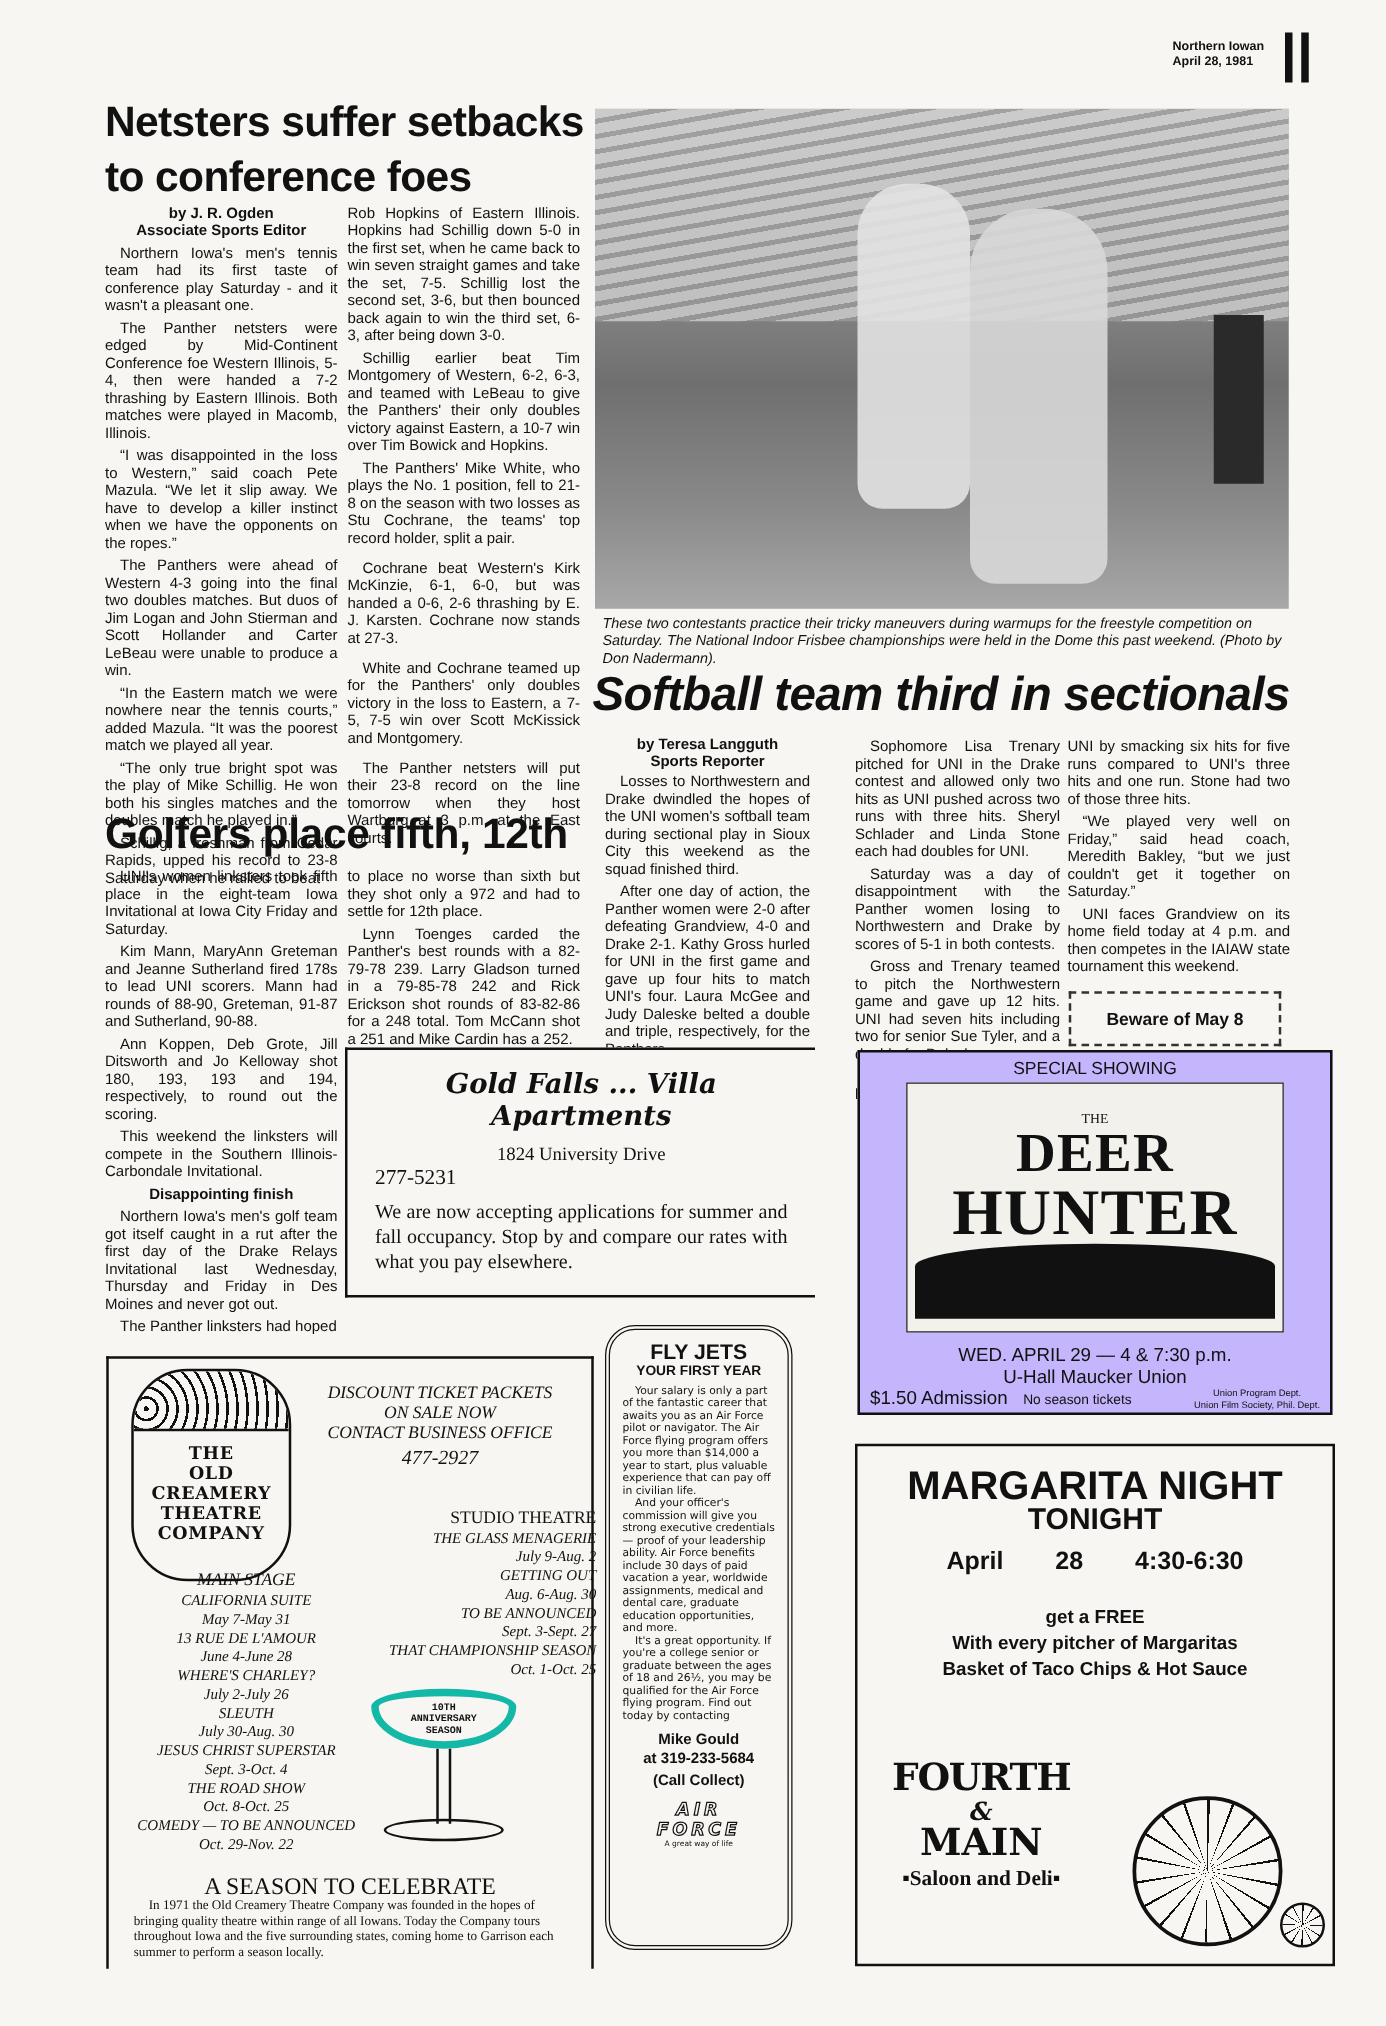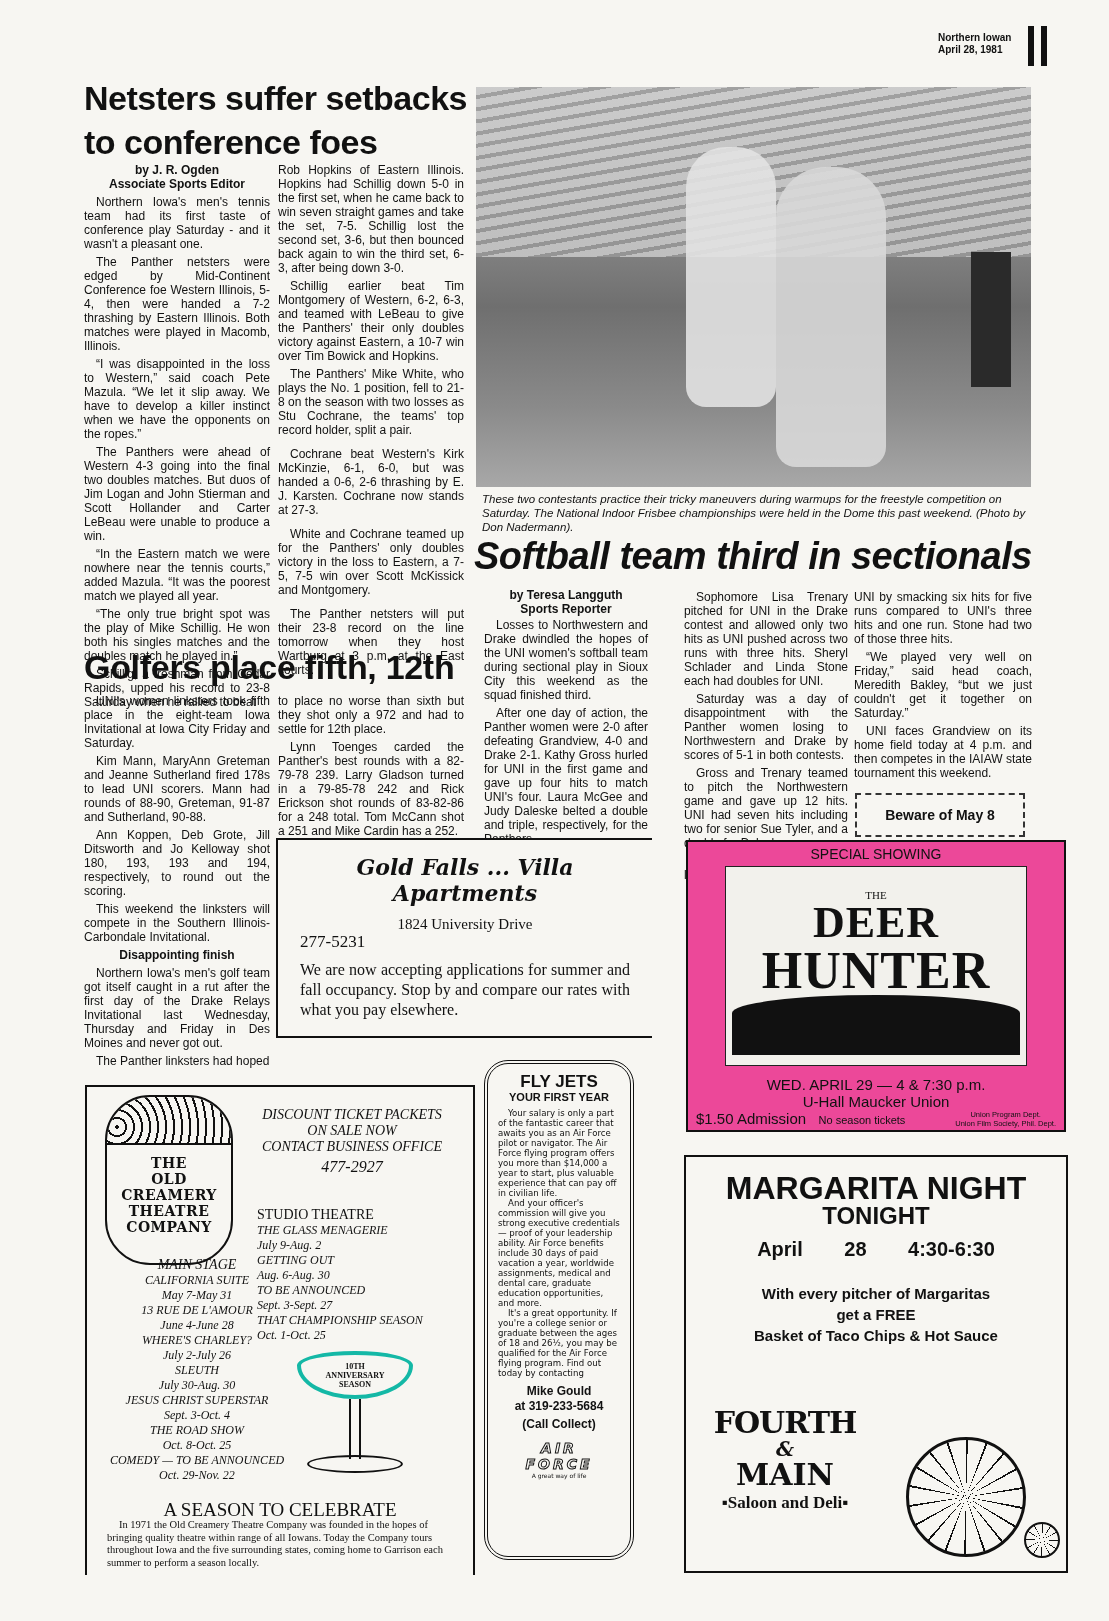--- a/index.html
+++ b/index.html
@@ -22,45 +22,45 @@
   .caption { left: 482px; top: 492px; width: 560px; font-size: 11.5px; line-height: 14px; font-style: italic; }
   .h2 { left: 474px; top: 533px; font-size: 38px; font-weight: bold; font-style: italic; letter-spacing: -0.5px; line-height: 46px; }
   .h3 { left: 84px; top: 646px; font-size: 34px; font-weight: bold; line-height: 42px; letter-spacing: -0.3px; }
   .beware { left: 855px; top: 793px; width: 170px; height: 44px; border: 2px dashed #333; display: flex; align-items: center; justify-content: center; font-weight: bold; font-size: 14px; }
   .box { border: 2px solid #111; }
   .goldfalls { left: 276px; top: 838px; width: 376px; height: 200px; background: #f7f6f2; border-left: 2px solid #111; border-bottom: 2px solid #111; border-top: 2px solid #111; padding: 14px 22px; font-family: "Liberation Serif", serif; }
   .goldfalls .gtitle { text-align: center; font-size: 22px; font-style: italic; font-weight: bold; font-family: "DejaVu Serif", serif; margin-bottom: 10px; }
   .goldfalls .addr { text-align: center; font-size: 15px; line-height: 16px; }
   .goldfalls .phone { text-align: left; font-size: 17px; line-height: 20px; margin-bottom: 8px; }
   .goldfalls .body { font-size: 16px; line-height: 20px; text-align: justify; }
-  .deer { left: 686px; top: 840px; width: 380px; height: 292px; background: #ec4899; padding-top: 4px; }
+  .deer { left: 686px; top: 840px; width: 380px; height: 292px; background: #c4b5fd; padding-top: 4px; }
   .deer .show { text-align: center; font-size: 14px; }
   .deer .poster { margin: 4px auto 0; width: 302px; height: 200px; border: 1px solid #222; position: relative; overflow: hidden; background: #f2f1ec; }
   .deer .poster .the { position: absolute; top: 22px; width: 100%; text-align: center; font-family: "Liberation Serif", serif; font-size: 11px; }
   .deer .poster .t1 { position: absolute; top: 30px; width: 100%; text-align: center; font-family: "Liberation Serif", serif; font-size: 44px; font-weight: bold; letter-spacing: 1px; }
   .deer .poster .t2 { position: absolute; top: 74px; width: 100%; text-align: center; font-family: "Liberation Serif", serif; font-size: 52px; font-weight: bold; letter-spacing: 1px; }
   .deer .poster .hill { position: absolute; bottom: 10px; left: 6px; right: 6px; height: 60px; background: #111; border-radius: 50% 50% 0 0 / 30% 30% 0 0; }
   .deer .when { text-align: center; font-size: 15px; line-height: 17px; margin-top: 10px; }
   .deer .where { text-align: center; font-size: 15px; line-height: 17px; }
   .deer .row { display: flex; align-items: flex-end; justify-content: space-between; padding: 0 8px; }
   .deer .adm { font-size: 15px; }
   .deer .nost { font-size: 11px; margin-left: 8px; }
   .deer .sponsor { font-size: 7.5px; line-height: 9px; text-align: center; }
   .creamery { left: 85px; top: 1085px; width: 390px; height: 490px; border-left: 2px solid #111; border-top: 2px solid #111; border-right: 2px solid #111; padding: 0; font-family: "Liberation Serif", serif; }
   .cr-logo { position: absolute; left: 18px; top: 8px; width: 128px; height: 170px; border: 2px solid #111; border-radius: 45px; overflow: hidden; }
   .cr-logo .flowers { height: 48px; background: repeating-radial-gradient(circle at 10px 30px, #111 0 2px, transparent 2px 8px); border-bottom: 2px solid #111; }
   .cr-logo .name { text-align: center; font-family: "DejaVu Serif", serif; font-weight: bold; font-size: 14px; line-height: 16px; margin-top: 10px; letter-spacing: 0.5px; }
   .cr-disc { position: absolute; left: 150px; top: 20px; width: 230px; text-align: center; font-style: italic; font-size: 14px; line-height: 16px; }
   .cr-disc .ph { font-size: 16px; margin-top: 4px; }
-  .cr-studio { position: absolute; left: 170px; top: 120px; width: 220px; text-align: left; font-size: 12px; line-height: 15px; font-style: italic; }
+  .cr-studio { position: absolute; left: 170px; top: 120px; width: 220px; text-align: right; font-size: 12px; line-height: 15px; font-style: italic; }
   .cr-studio .head { font-style: normal; font-size: 14px; line-height: 16px; }
   .cr-main { position: absolute; left: 0; top: 170px; width: 220px; text-align: center; font-size: 12px; line-height: 15px; font-style: italic; }
   .cr-main .head { font-size: 14px; line-height: 16px; }
   .cr-glass { position: absolute; left: 210px; top: 264px; width: 120px; height: 130px; }
-  .cr-glass .bowl { position: absolute; left: 0; top: 0; width: 116px; height: 48px; border: 4px solid #14b8a6; border-radius: 50% 50% 50% 50% / 30% 30% 70% 70%; display: flex; flex-direction: column; align-items: center; justify-content: center; font-family: Liberation Serif, serif; font-size: 8px; font-weight: bold; line-height: 9px; }
+  .cr-glass .bowl { position: absolute; left: 0; top: 0; width: 116px; height: 48px; border: 6px solid #14b8a6; border-radius: 50% 50% 50% 50% / 30% 30% 70% 70%; display: flex; flex-direction: column; align-items: center; justify-content: center; font-family: Liberation Mono, monospace; font-size: 8px; font-weight: bold; line-height: 9px; }
   .cr-glass .stem { position: absolute; left: 52px; top: 48px; width: 12px; height: 60px; border-left: 2px solid #111; border-right: 2px solid #111; }
   .cr-glass .base { position: absolute; left: 10px; top: 104px; width: 96px; height: 18px; border: 2px solid #111; border-radius: 50%; }
   .cr-season { position: absolute; left: 0; top: 412px; width: 100%; text-align: center; font-size: 19px; }
   .cr-para { position: absolute; left: 20px; top: 432px; width: 355px; font-size: 10.5px; line-height: 12.5px; text-indent: 12px; }
   .airforce { left: 484px; top: 1060px; width: 150px; height: 500px; border: 4px double #111; border-radius: 24px; padding: 8px 10px; font-family: "DejaVu Sans", sans-serif; }
   .airforce .t1 { text-align: center; font-weight: bold; font-size: 17px; line-height: 19px; font-family: "Liberation Sans", sans-serif; }
   .airforce .t2 { text-align: center; font-weight: bold; font-size: 11px; line-height: 13px; margin-bottom: 4px; font-family: "Liberation Sans", sans-serif; }
   .airforce p { font-size: 8.6px; line-height: 10px; text-indent: 10px; }
   .airforce .contact { text-align: center; font-weight: bold; font-size: 12px; line-height: 15px; margin-top: 6px; font-family: "Liberation Sans", sans-serif; }
   .airforce .af1 { text-align: center; font-weight: bold; font-style: italic; font-size: 14px; margin-top: 8px; letter-spacing: 3px; color: #f7f6f2; -webkit-text-stroke: 1px #111; }
@@ -261,22 +261,22 @@
   <div class="af1">AIR</div>
   <div class="af2">FORCE</div>
   <div class="tag">A great way of life</div>
 </div>
 
 <div class="abs margarita">
   <div class="m1">MARGARITA NIGHT</div>
   <div class="m2">TONIGHT</div>
   <div class="m3">April 28 4:30-6:30</div>
   <div class="m4">
+    <div>get a FREE</div>
     <div>With every pitcher of Margaritas</div>
-    <div>get a FREE</div>
     <div>Basket of Taco Chips &amp; Hot Sauce</div>
   </div>
   <div class="fm">
     <div class="a">FOURTH</div>
     <div class="b">&amp;</div>
     <div class="c">MAIN</div>
     <div class="d">▪Saloon and Deli▪</div>
   </div>
   <div class="bike">
     <div class="wheel"></div>

